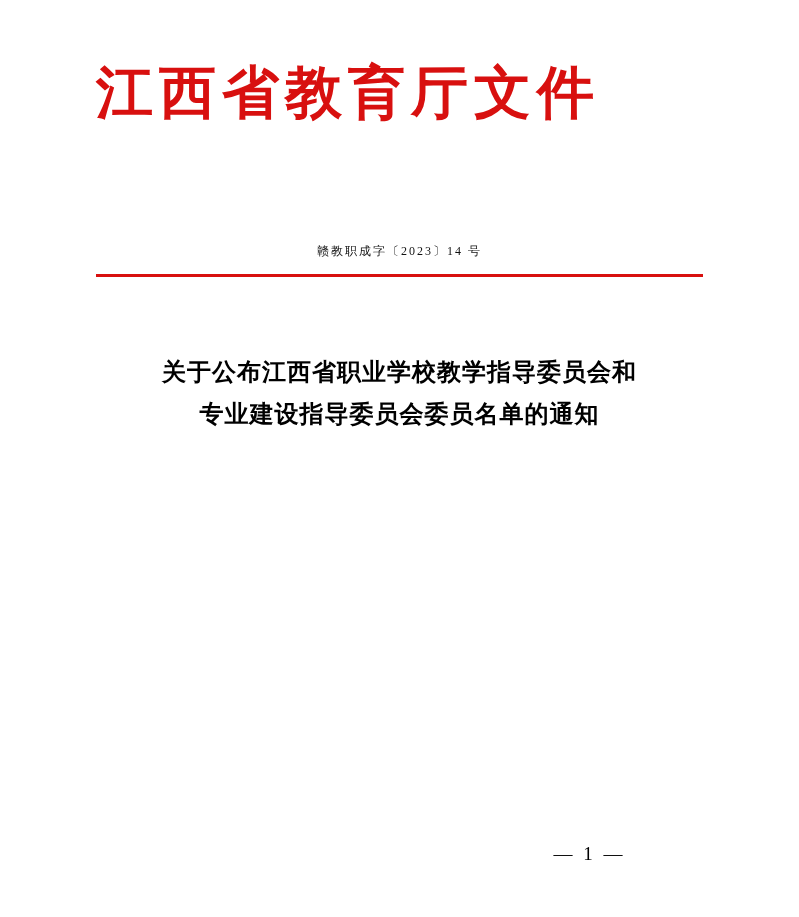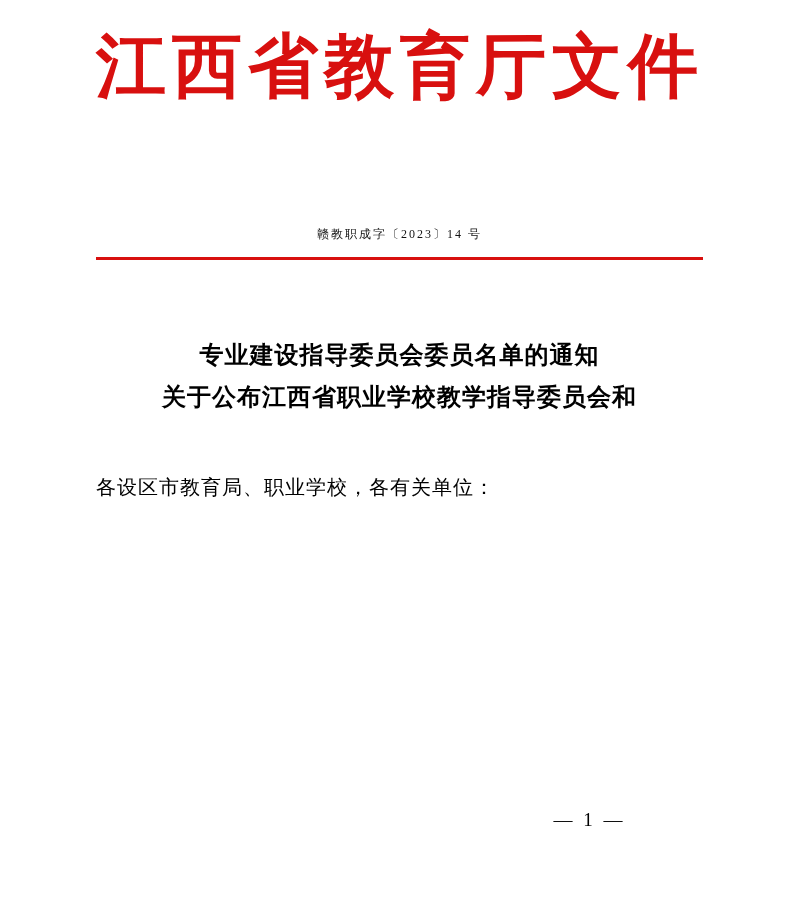--- a/index.html
+++ b/index.html
@@ -15,25 +15,25 @@
     overflow: hidden;
   }
   .page {
     position: relative;
     width: 799px;
     height: 917px;
     box-sizing: border-box;
     padding: 0 96px;
   }
   .doc-title {
-    margin-top: 22px;
+    margin-top: 56px;
     color: #d8100f;
     font-family: "DejaVu Serif", "Liberation Serif", serif;
     font-weight: bold;
-    font-size: 70px;
+    font-size: 57px;
     letter-spacing: 6px;
     line-height: 1.25;
     white-space: nowrap;
   }
   .doc-number {
     margin-top: 116px;
     text-align: center;
     font-size: 12px;
     letter-spacing: 2px;
     color: #111111;
@@ -94,24 +94,23 @@
 
 <div class="page">
 
   <div class="doc-title">江西省教育厅文件</div>
 
   <div class="doc-number">赣教职成字〔2023〕14 号</div>
 
   <div class="red-rule"></div>
 
   <div class="subject">
+    <span class="line">关于公布江西省职业学校教学指导委员会和</span>
     <span class="line">专业建设指导委员会委员名单的通知</span>
-    <span class="line">关于公布江西省职业学校教学指导委员会和</span>
   </div>
 
-  <div class="salutation">各设区市教育局、职业学校，各有关单位：</div>
 
 
   <div class="page-number">
     <span class="pn-inner">— 1 —</span>
   </div>
 
 </div>
 
 </body></html>

